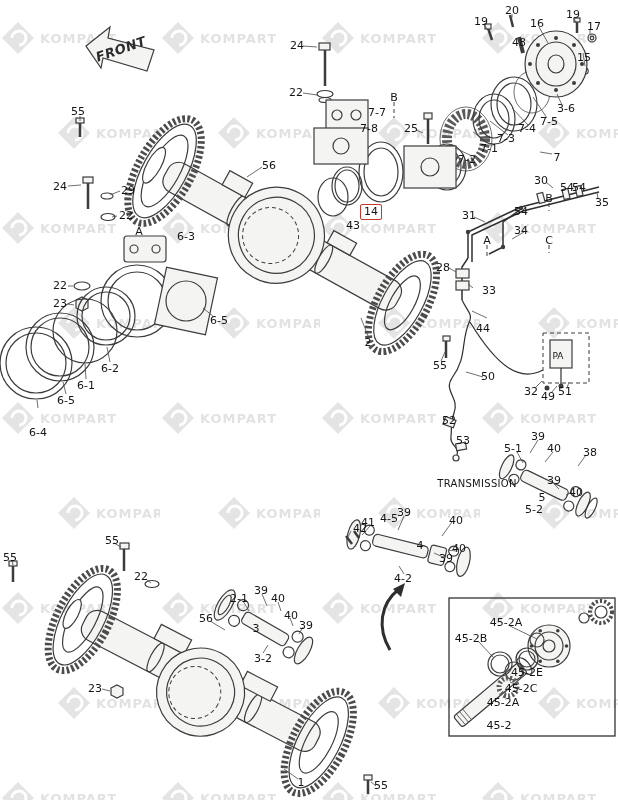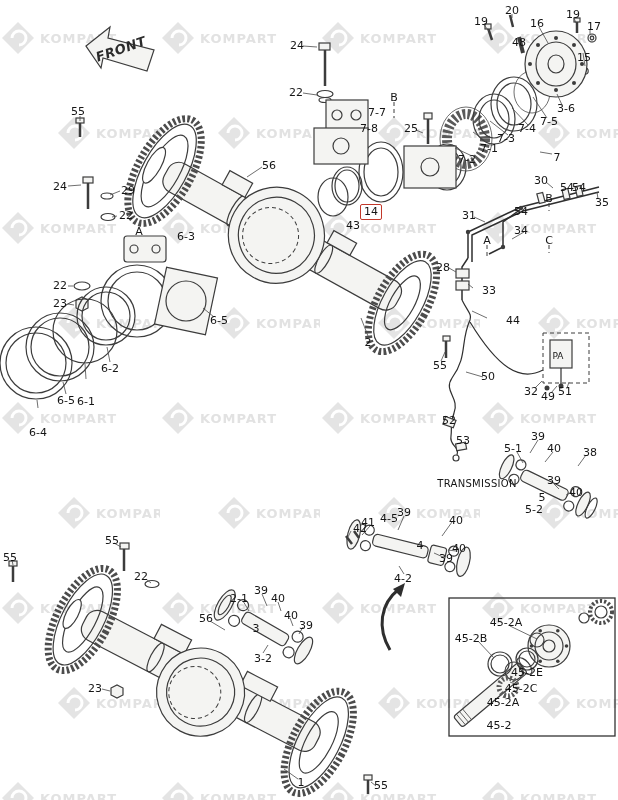--- a/index.html
+++ b/index.html
@@ -350,25 +350,25 @@
       <span class="callout" style="left: 521px; top: 230px;">34</span>
       <span class="callout" style="left: 139px; top: 231px;">A</span>
       <span class="callout" style="left: 164px; top: 236px; padding-left: 44px;">6-3</span>
       <span class="callout" style="left: 487px; top: 240px;">A</span>
       <span class="callout" style="left: 549px; top: 240px;">C</span>
       <span class="callout" style="left: 443px; top: 267px;">28</span>
       <span class="callout" style="left: 60px; top: 285px;">22</span>
       <span class="callout" style="left: 60px; top: 303px;">23</span>
       <span class="callout" style="left: 469px; top: 290px; margin-left: 20px;">33</span>
       <span class="callout" style="left: 219px; top: 320px;">6-5</span>
-      <span class="callout" style="left: 483px; top: 320px; margin-left: 30px;">44</span>
+      <span class="callout" style="left: 483px; top: 328px;">44</span>
       <span class="callout" style="left: 368px; top: 342px;">2</span>
       <span class="callout" style="left: 440px; top: 365px;">55</span>
       <span class="callout" style="left: 110px; top: 368px;">6-2</span>
-      <span class="callout" style="left: 86px; top: 385px; margin-top: 16px;">6-1</span>
+      <span class="callout" style="left: 86px; top: 385px;">6-1</span>
       <span class="callout" style="left: 488px; top: 376px;">50</span>
       <span class="callout" style="left: 531px; top: 391px;">32</span>
       <span class="callout" style="left: 548px; top: 396px;">49</span>
       <span class="callout" style="left: 565px; top: 391px;">51</span>
       <span class="callout" style="left: 66px; top: 400px;">6-5</span>
       <span class="callout" style="left: 38px; top: 432px;">6-4</span>
       <span class="callout" style="left: 449px; top: 420px;">52</span>
       <span class="callout" style="left: 463px; top: 440px;">53</span>
       <span class="callout" style="left: 538px; top: 436px;">39</span>
       <span class="callout" style="left: 513px; top: 448px;">5-1</span>

